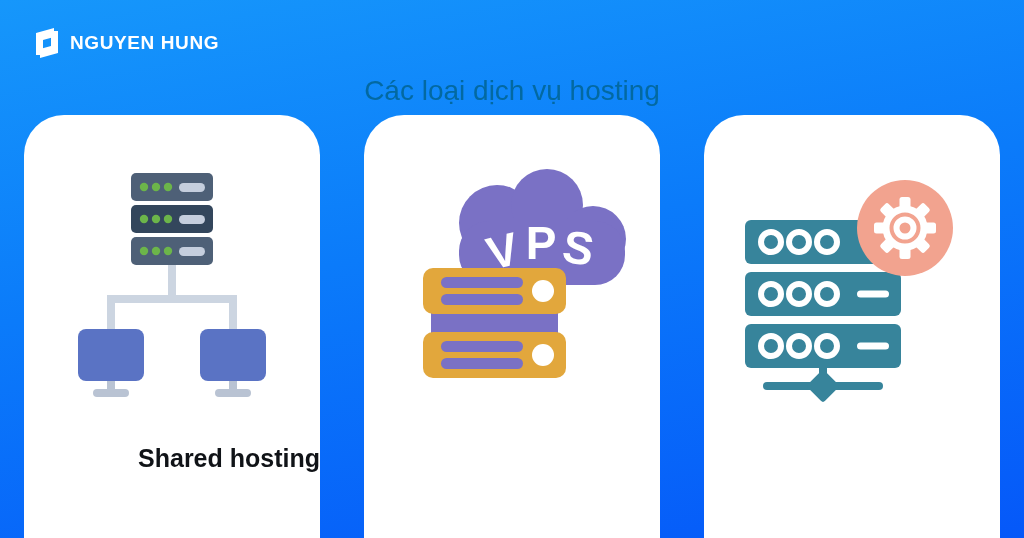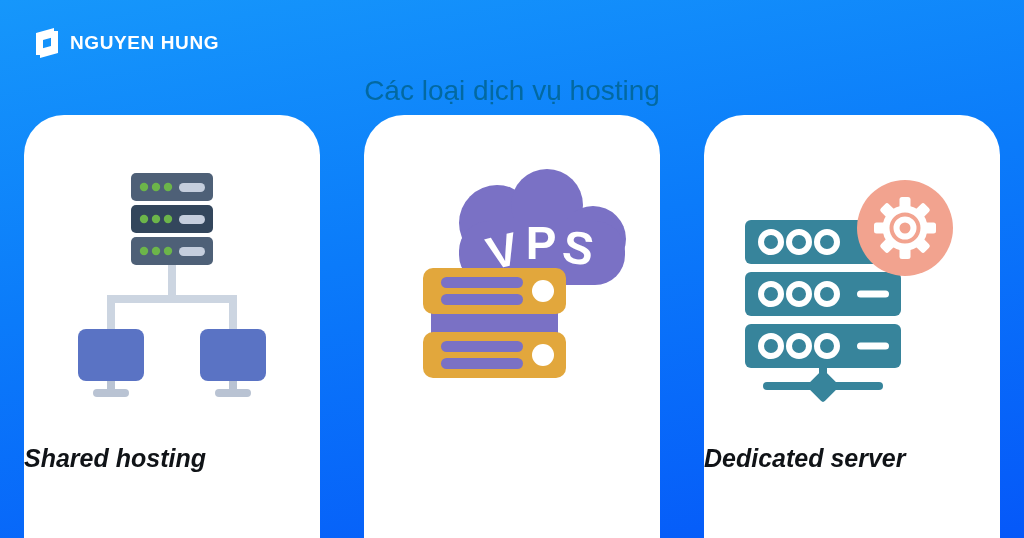--- a/index.html
+++ b/index.html
@@ -20,22 +20,22 @@
   }
   .card{
     flex:1 1 0;height:470px;background:#ffffff;border-radius:40px;
     position:relative;
   }
   .icon-wrap{
     position:absolute;top:50px;left:50%;transform:translateX(-50%);
     width:230px;height:240px;
   }
   .card-label{
-    position:absolute;top:328px;left:0;width:100%;text-align:left;
-    color:#101317;font-size:25px;font-weight:700;line-height:30px;font-style:italic;
+    position:absolute;top:328px;left:0;width:100%;text-align:right;
+    color:#101317;font-size:25px;font-weight:700;line-height:30px;
   }
   svg{display:block;}
   .vps-letter{font-family:"Liberation Sans","DejaVu Sans",sans-serif;font-weight:700;font-size:46px;fill:#ffffff;}
 </style>
 </head>
 <body>
 
 <div class="header">
   <svg width="28" height="38" viewBox="0 0 28 38" aria-hidden="true">
     <path d="M3 31 V9 L21 4 V13 L10 16 V31 Z" fill="#ffffff"></path>
@@ -170,16 +170,15 @@
             <rect x="-5.5" y="-31" width="11" height="13" rx="2.5" transform="rotate(180)"></rect>
             <rect x="-5.5" y="-31" width="11" height="13" rx="2.5" transform="rotate(225)"></rect>
             <rect x="-5.5" y="-31" width="11" height="13" rx="2.5" transform="rotate(270)"></rect>
             <rect x="-5.5" y="-31" width="11" height="13" rx="2.5" transform="rotate(315)"></rect>
           </g>
           <circle r="19" fill="none" stroke="#ffffff" stroke-width="7"></circle>
           <circle r="8.5" fill="none" stroke="#ffffff" stroke-width="6"></circle>
         </g>
       </svg>
     </div>
-    <div class="card-label">Dedicated server</div>
   </div>
 
 </div>
 
 </body></html>

